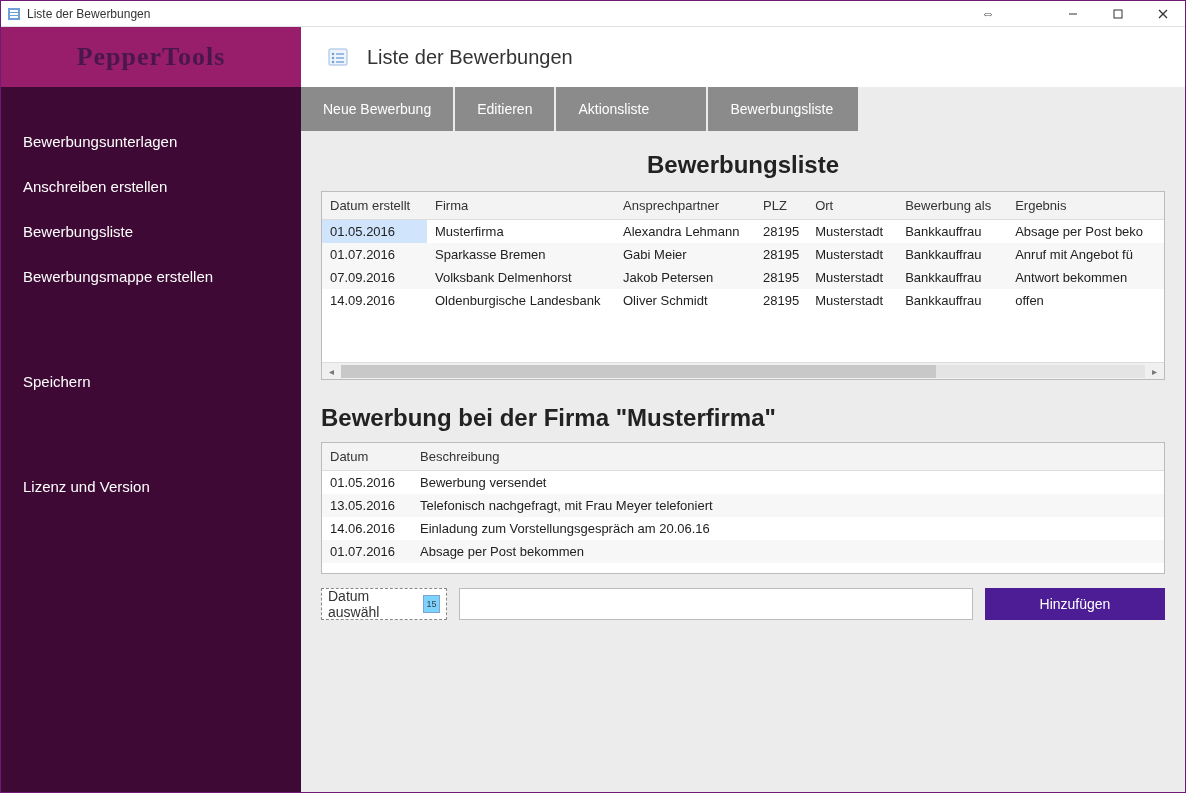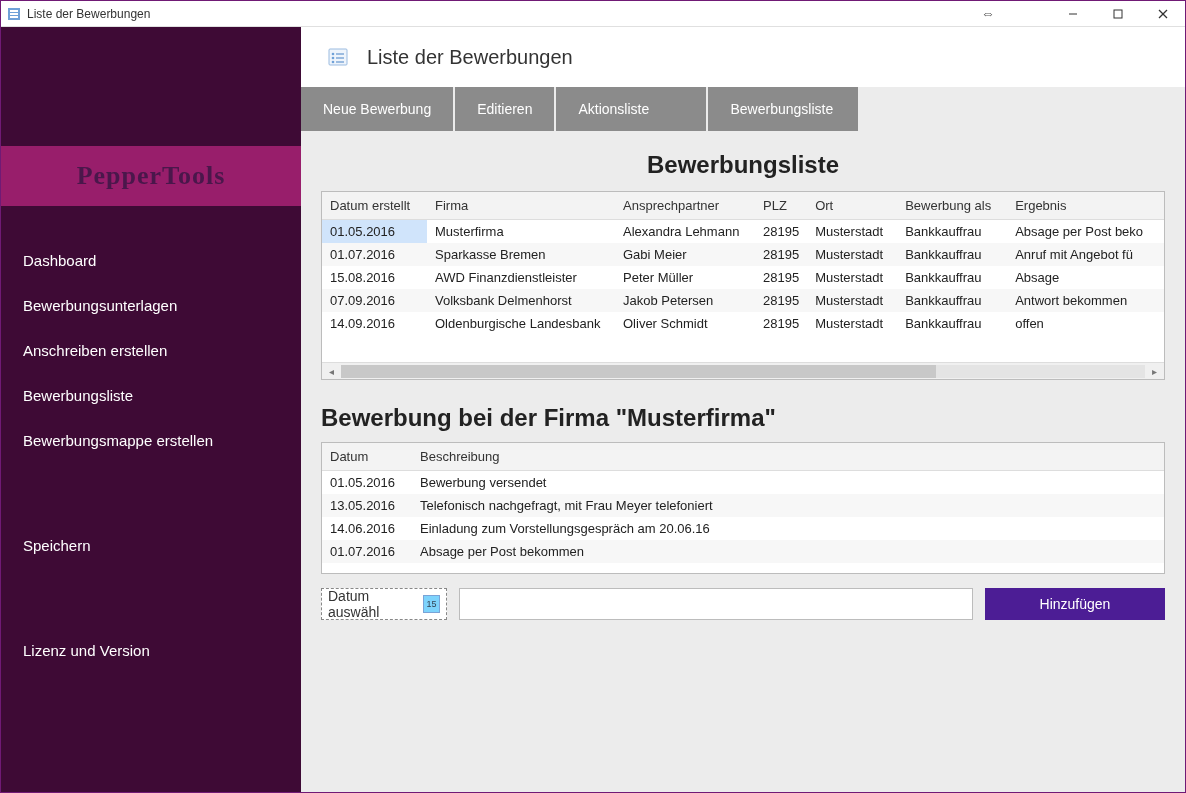--- a/index.html
+++ b/index.html
@@ -5,21 +5,21 @@
   * { box-sizing: border-box; margin: 0; padding: 0; }
   body { font-family: "Segoe UI", Tahoma, sans-serif; font-size: 13px; background: #fff; }
   .window { width: 1186px; height: 793px; border: 1px solid #701a75; display: flex; flex-direction: column; }
   .titlebar { height: 26px; background: #fff; display: flex; align-items: center; padding-left: 6px; border-bottom: 1px solid #e0e0e0; position: relative; }
   .titlebar .app-icon { width: 14px; height: 14px; margin-right: 6px; display:flex; align-items:center; justify-content:center; }
   .titlebar .title { font-size: 12px; color: #333; }
   .titlebar .controls { position: absolute; right: 0; top: 0; height: 26px; display: flex; }
   .titlebar .controls .btn { width: 45px; height: 26px; display: flex; align-items: center; justify-content: center; font-size: 14px; color:#555; }
   .titlebar .resize-icon { position:absolute; right: 190px; top:4px; font-size:14px; color:#555;}
   .body { flex: 1; display: flex; overflow: hidden; }
-  .sidebar { width: 300px; background: #3e0a35; color: #fff; display: flex; flex-direction: column; justify-content: center; }
+  .sidebar { width: 300px; background: #3e0a35; color: #fff; display: flex; flex-direction: column; }
   .brand { height: 60px; background: #981e6b; display: flex; align-items: center; justify-content: center; font-family: "Brush Script MT","Segoe Script",cursive; font-size: 26px; color: #4a174b; font-weight:bold; letter-spacing:1px;}
   .sidebar .spacer-sm { height: 32px; }
   .sidebar .spacer-md { height: 60px; }
   .side-item { padding: 14px 22px; font-size: 15px; color:#fff; cursor:pointer; }
   .main { flex: 1; background: #ececec; display: flex; flex-direction: column; overflow:hidden;}
   .page-header { height: 60px; background: #fff; display: flex; align-items: center; padding-left: 24px; gap:16px; }
   .page-header .hdr-icon { width:26px; height:26px; display:flex; align-items:center; justify-content:center;}
   .page-header .hdr-title { font-size: 20px; color:#333; }
   .toolbar { display: flex; gap: 2px; background:#ececec; }
   .toolbar .tbtn { flex: 0 0 auto; padding: 0 22px; height: 44px; background: #8b8b8b; color: #fff; font-size: 14px; display:flex; align-items:center; cursor:pointer; }
@@ -78,21 +78,20 @@
             <line x1="9" y1="1" x2="1" y2="9" stroke="#333" stroke-width="1.2"></line>
           </svg>
       </div>
     </div>
   </div>
 
   <div class="body">
     <div class="sidebar">
       <div class="brand">PepperTools</div>
       <div class="spacer-sm"></div>
-      <div class="side-item">Dashboard</div>
       <div class="side-item">Bewerbungsunterlagen</div>
       <div class="side-item">Anschreiben erstellen</div>
       <div class="side-item">Bewerbungsliste</div>
       <div class="side-item">Bewerbungsmappe erstellen</div>
       <div class="spacer-md"></div>
       <div class="side-item">Speichern</div>
       <div class="spacer-md"></div>
       <div class="side-item">Lizenz und Version</div>
     </div>
 
@@ -157,29 +156,20 @@
                   </tr>
                   <tr class="alt">
                     <td>01.07.2016</td>
                     <td>Sparkasse Bremen</td>
                     <td>Gabi Meier</td>
                     <td>28195</td>
                     <td>Musterstadt</td>
                     <td>Bankkauffrau</td>
                     <td>Anruf mit Angebot fü</td>
                   </tr>
-                  <tr>
-                    <td>15.08.2016</td>
-                    <td>AWD Finanzdienstleister</td>
-                    <td>Peter Müller</td>
-                    <td>28195</td>
-                    <td>Musterstadt</td>
-                    <td>Bankkauffrau</td>
-                    <td>Absage</td>
-                  </tr>
                   <tr class="alt">
                     <td>07.09.2016</td>
                     <td>Volksbank Delmenhorst</td>
                     <td>Jakob Petersen</td>
                     <td>28195</td>
                     <td>Musterstadt</td>
                     <td>Bankkauffrau</td>
                     <td>Antwort bekommen</td>
                   </tr>
                   <tr>

